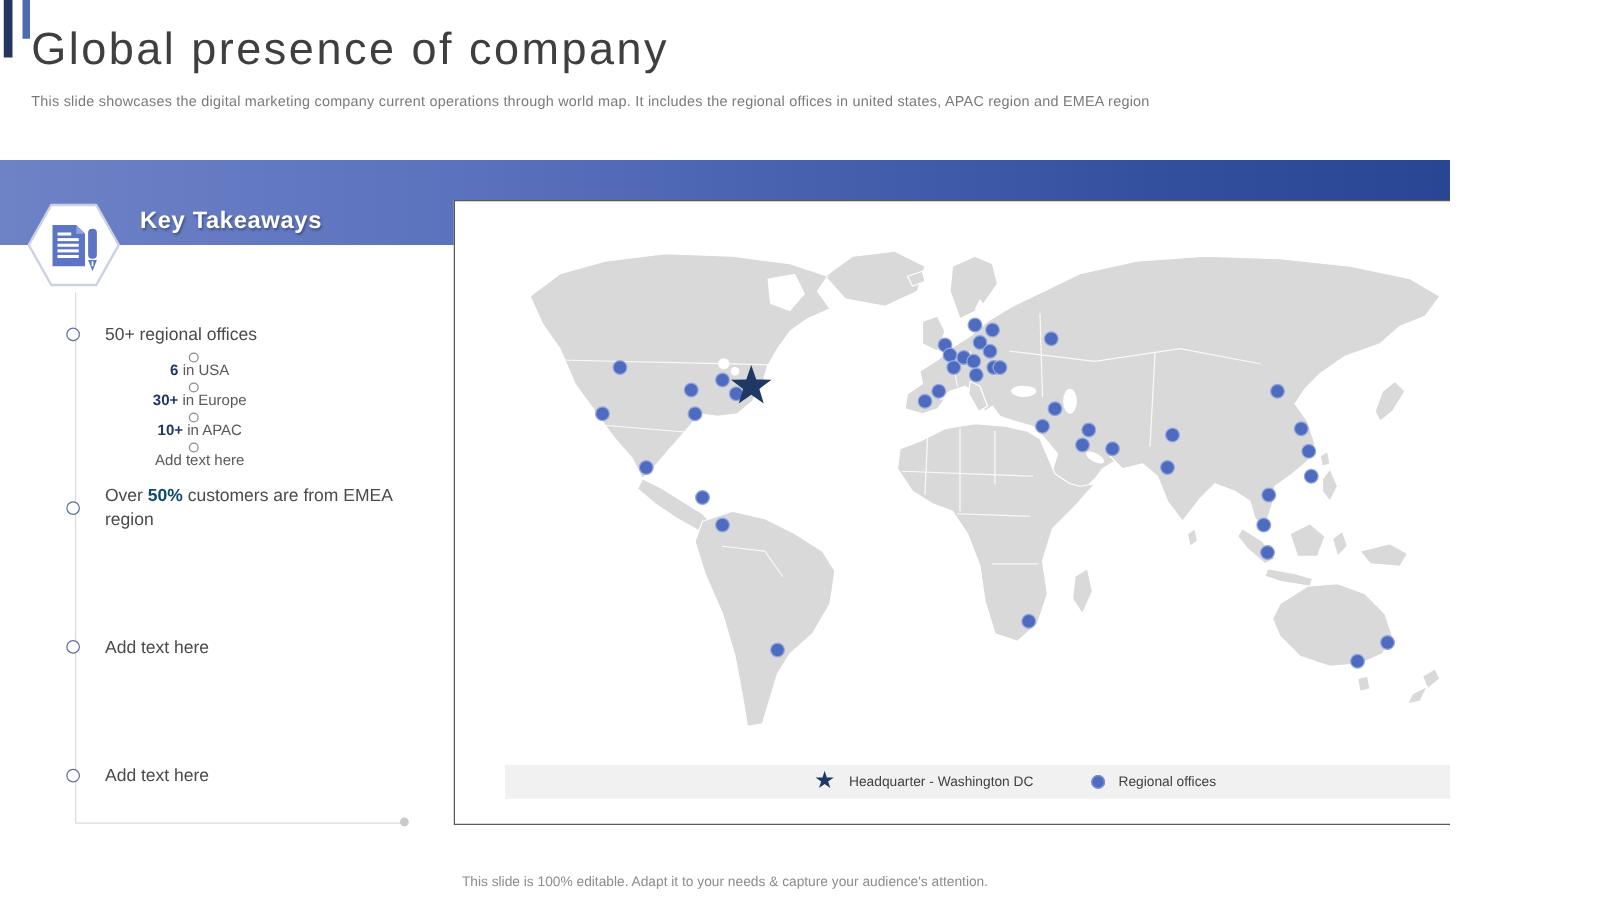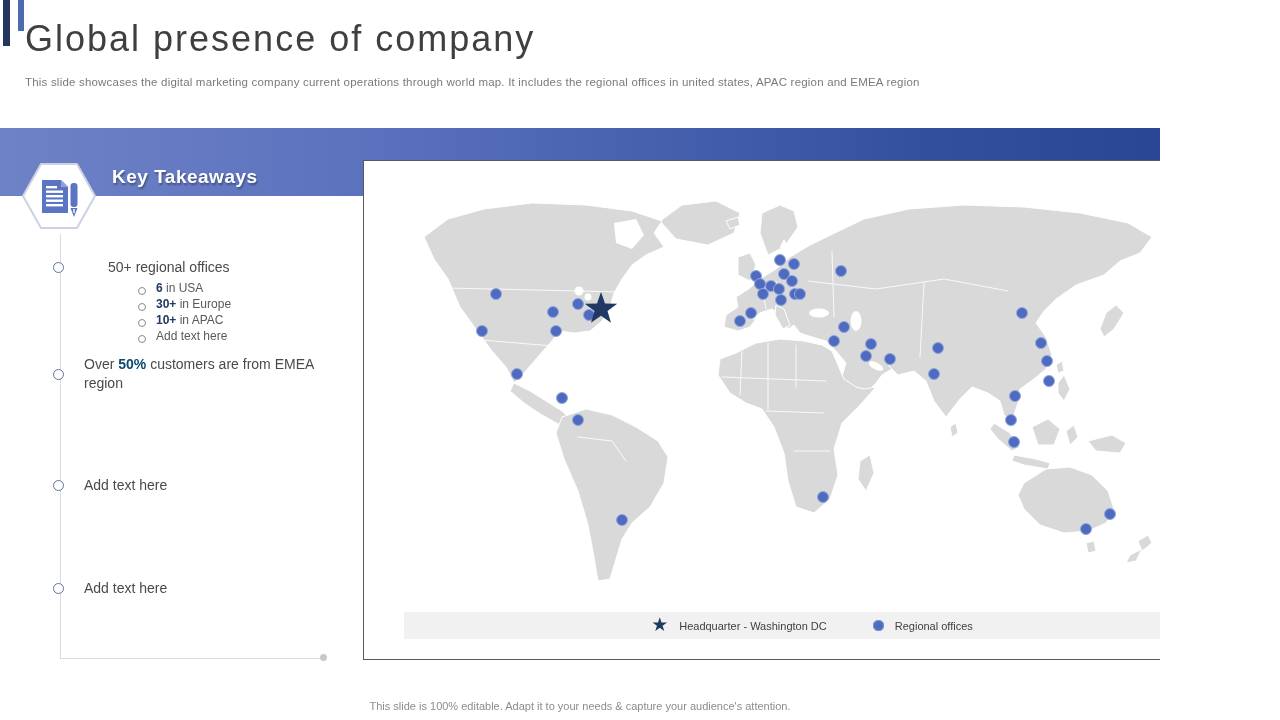--- a/index.html
+++ b/index.html
@@ -28,33 +28,33 @@
 
   
   .conn-v{position:absolute;left:60px;top:234px;width:1px;height:424px;background:#dcdcdc;}
   .conn-h{position:absolute;left:60px;top:658px;width:262px;height:1px;background:#dcdcdc;}
   .conn-dot{position:absolute;left:320px;top:654px;width:7px;height:7px;border-radius:50%;
             background:#c9c9c9;}
 
   
   .takeaways{position:absolute;left:45px;top:258px;width:305px;}
   .tk-item{display:flex;}
-  .tk-item.top{align-items:flex-start;gap:24px;}
+  .tk-item.top{align-items:flex-start;}
   .tk-item.center{align-items:center;}
   .tk-item:nth-child(2){margin-top:12px;}
   .tk-item:nth-child(3){margin-top:83px;}
   .tk-item:nth-child(4){margin-top:84px;}
   .tk-bullet{width:9px;height:9px;border:1.5px solid #5f729f;border-radius:50%;
              background:#fff;flex:none;margin:0 20px 0 8px;}
   .tk-item.top .tk-bullet{margin-top:4px;}
   .tk-text{font-size:14px;line-height:19px;color:#4a4a4a;max-width:235px;}
   .tk-text .b{font-weight:bold;color:#0c4a6e;}
   .tk-subs{margin-top:5px;}
-  .tk-sub{display:flex;align-items:flex-end;margin-top:3px;margin-left:30px;
-          font-size:12px;line-height:13px;color:#595959;}
+  .tk-sub{display:flex;align-items:center;margin-top:3px;margin-left:30px;
+          font-size:12px;line-height:13px;color:#595959;flex-direction:column;}
   .tk-sub .b{font-weight:bold;color:#1f3864;}
   .tk-sub-bullet{width:6px;height:6px;border:1.2px solid #8a8a8a;border-radius:50%;
                  flex:none;margin-right:10px;background:#fff;}
 
   
   .map-panel{position:absolute;left:363px;top:160px;width:894px;height:498px;background:#ffffff;
              border:1px solid #595959;z-index:2;}
   #map-svg{position:absolute;left:0;top:0;width:894px;height:498px;}
   .legend{position:absolute;left:40px;right:38px;bottom:20px;height:27px;background:#f1f1f1;
           display:flex;align-items:center;justify-content:center;gap:46px;}

